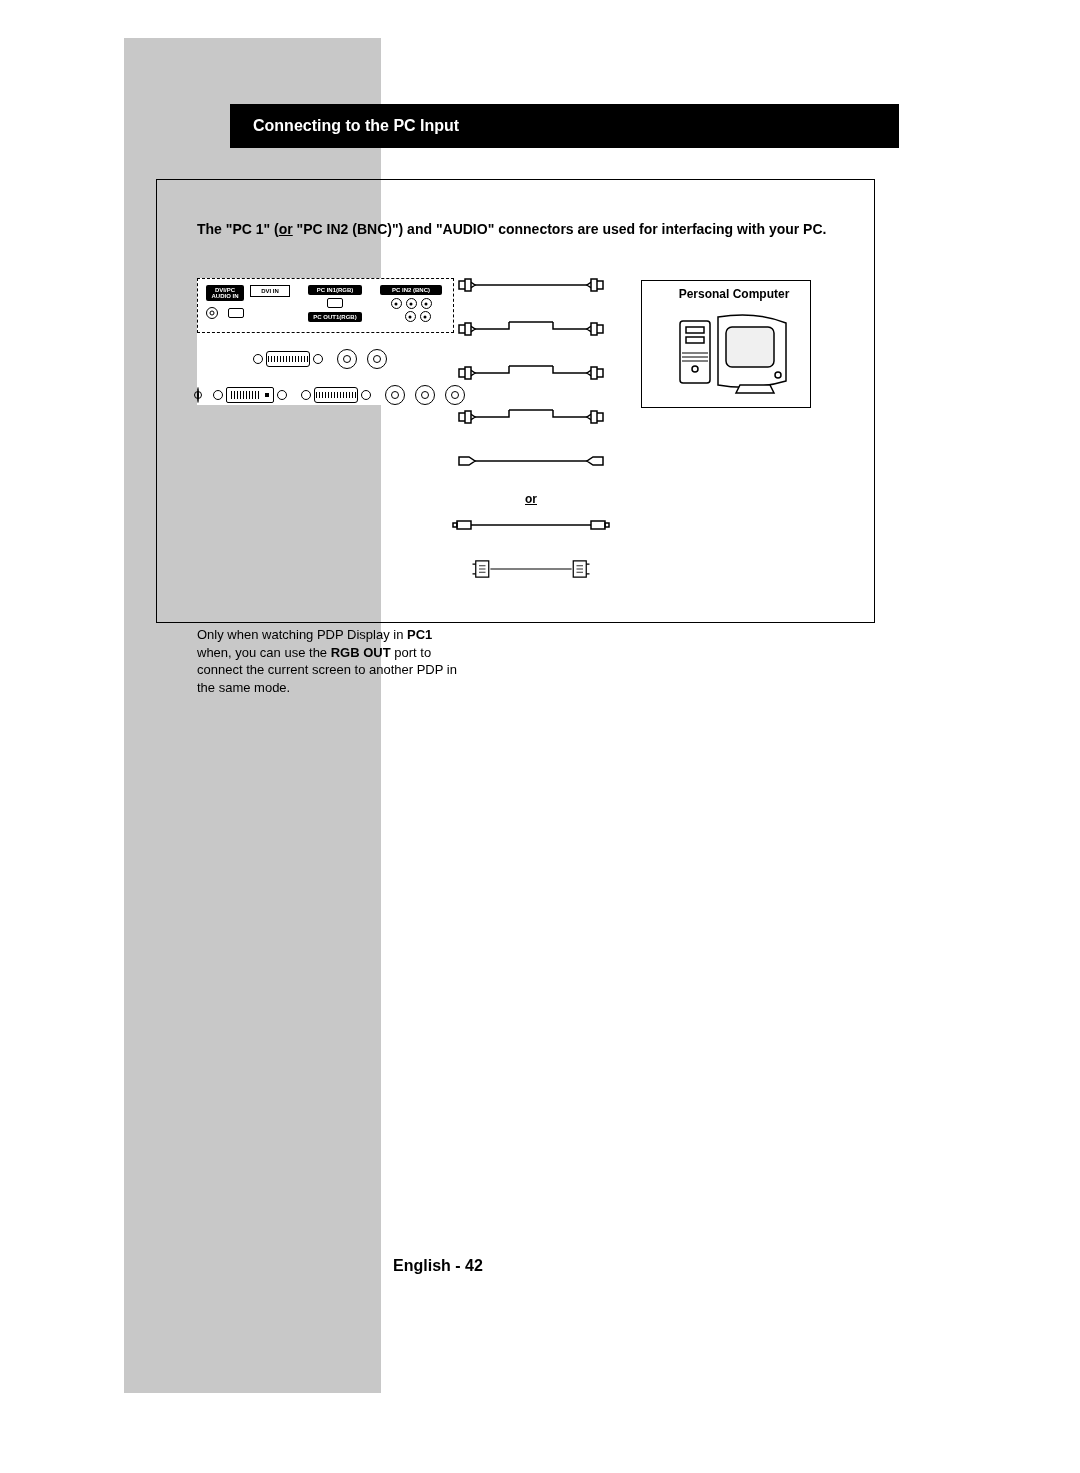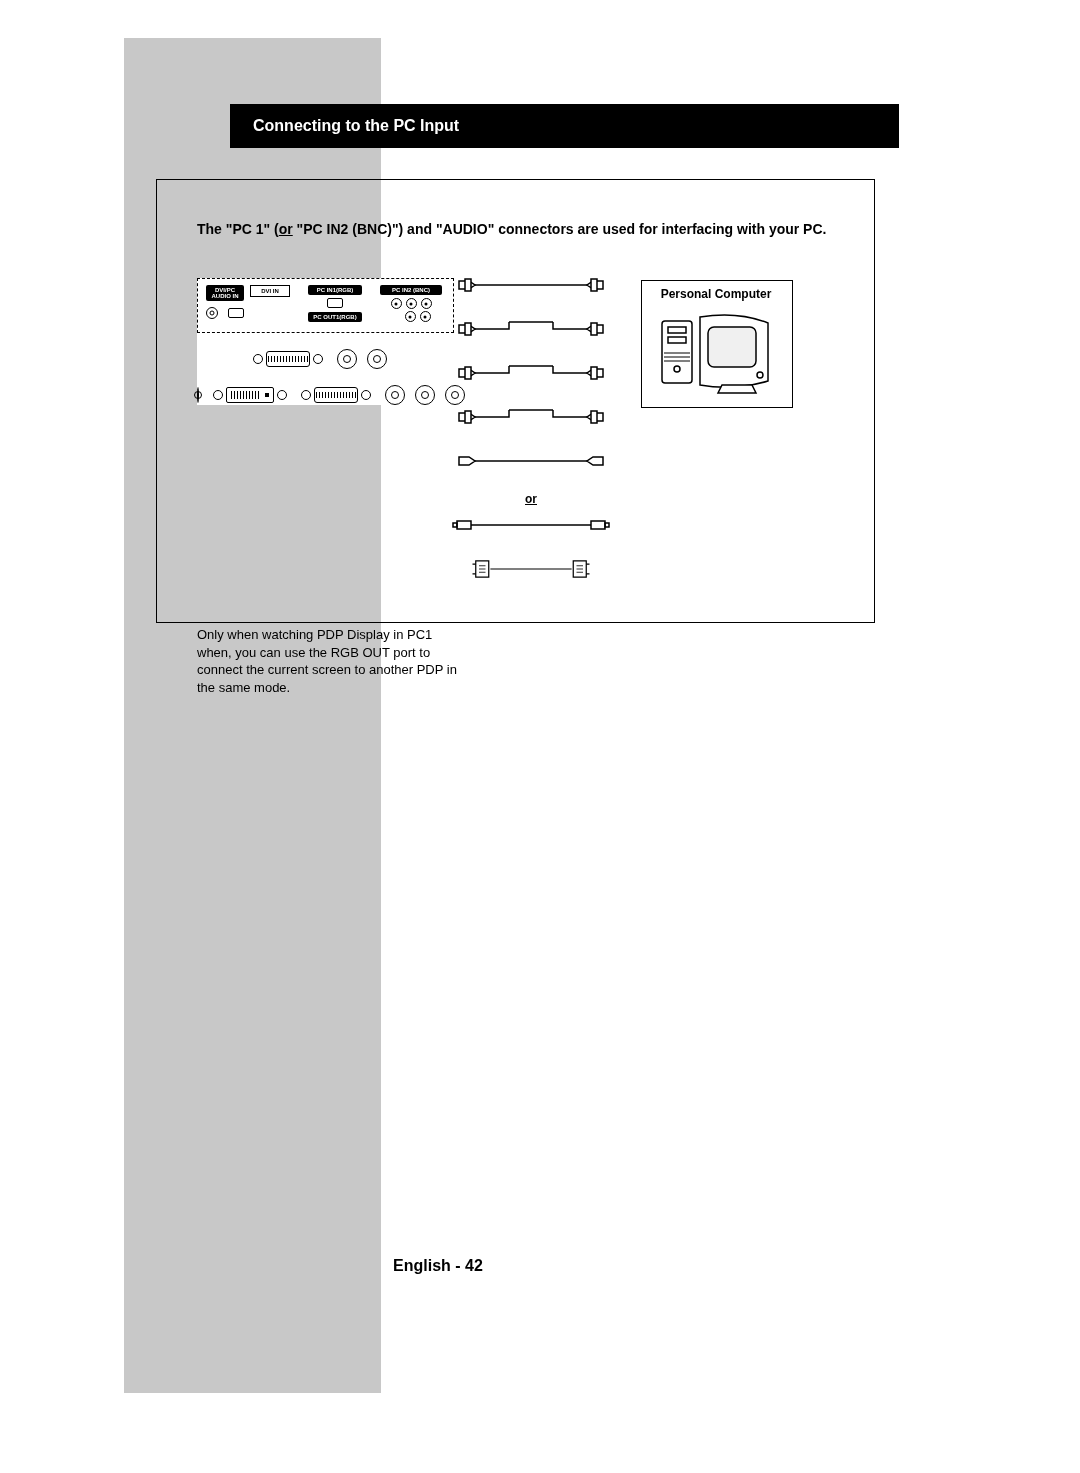--- a/index.html
+++ b/index.html
@@ -200,36 +200,36 @@
     font-weight:bold;
     text-decoration:underline;
     font-size:12px;
     margin: 2px 0 6px 0;
   }
   .pc-box {
     width: 140px;
     border: 1px solid #000;
     margin-left: 30px;
     margin-top: 2px;
-    padding: 6px 6px 10px 4px;
+    padding: 6px 6px 10px 22px;
   }
   .pc-box-label {
     font-size: 12px;
     font-weight: bold;
     text-align: center;
   }
   .pc-illus svg { display:block; margin:6px auto 0 auto; }
   .note-text {
     font-size: 13px;
     line-height: 1.35;
     margin-left: 20px;
     margin-top: 26px;
     width: 260px;
   }
-  .note-text b { font-weight: normal; }
+  .note-text b { font-weight: bold; }
   .footer-box {
     position: absolute;
     left: 382px;
     top: 1253px;
     width: 112px;
     height: 24px;
     background: #fff;
     border-top: 1px solid rgba(0,0,0,0);
     display: flex;
     align-items: center;

